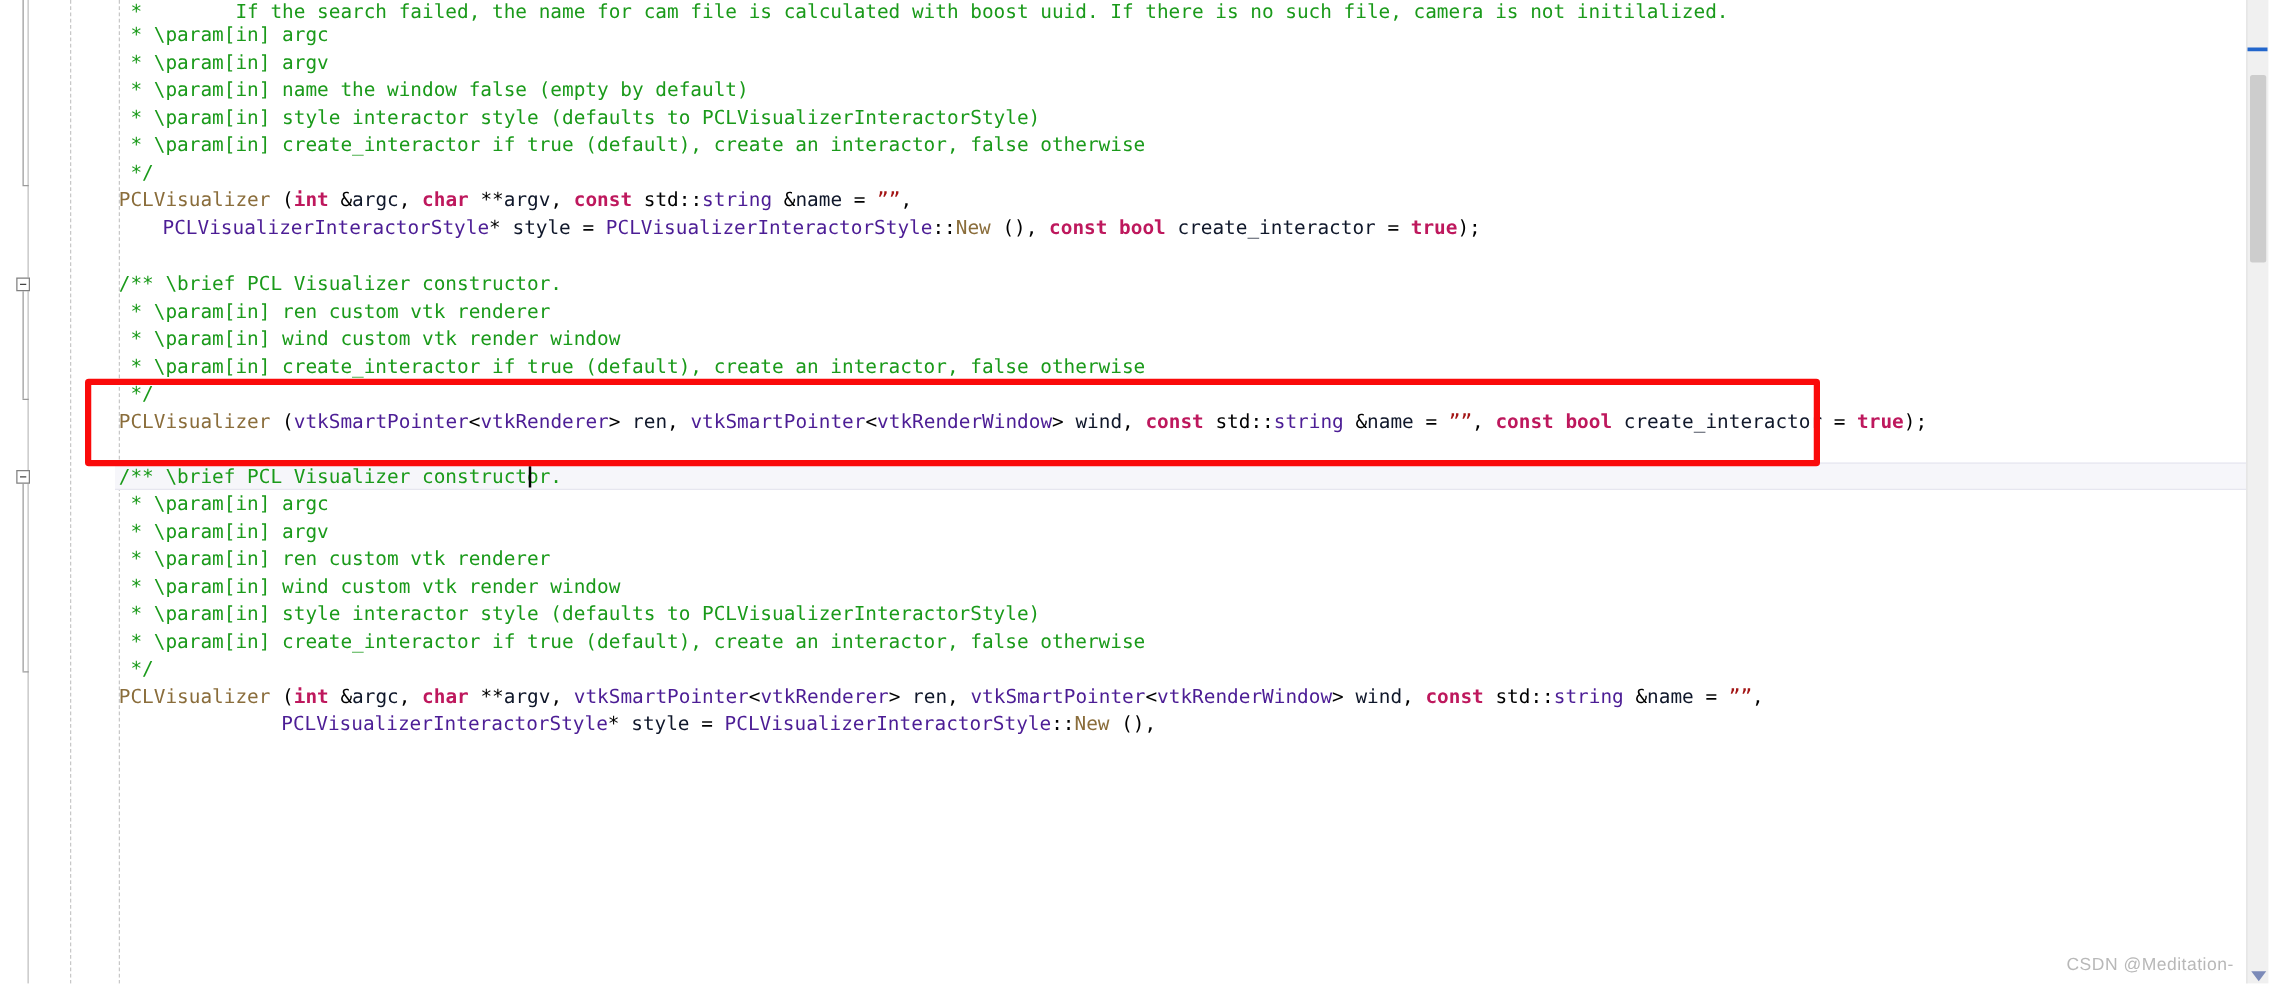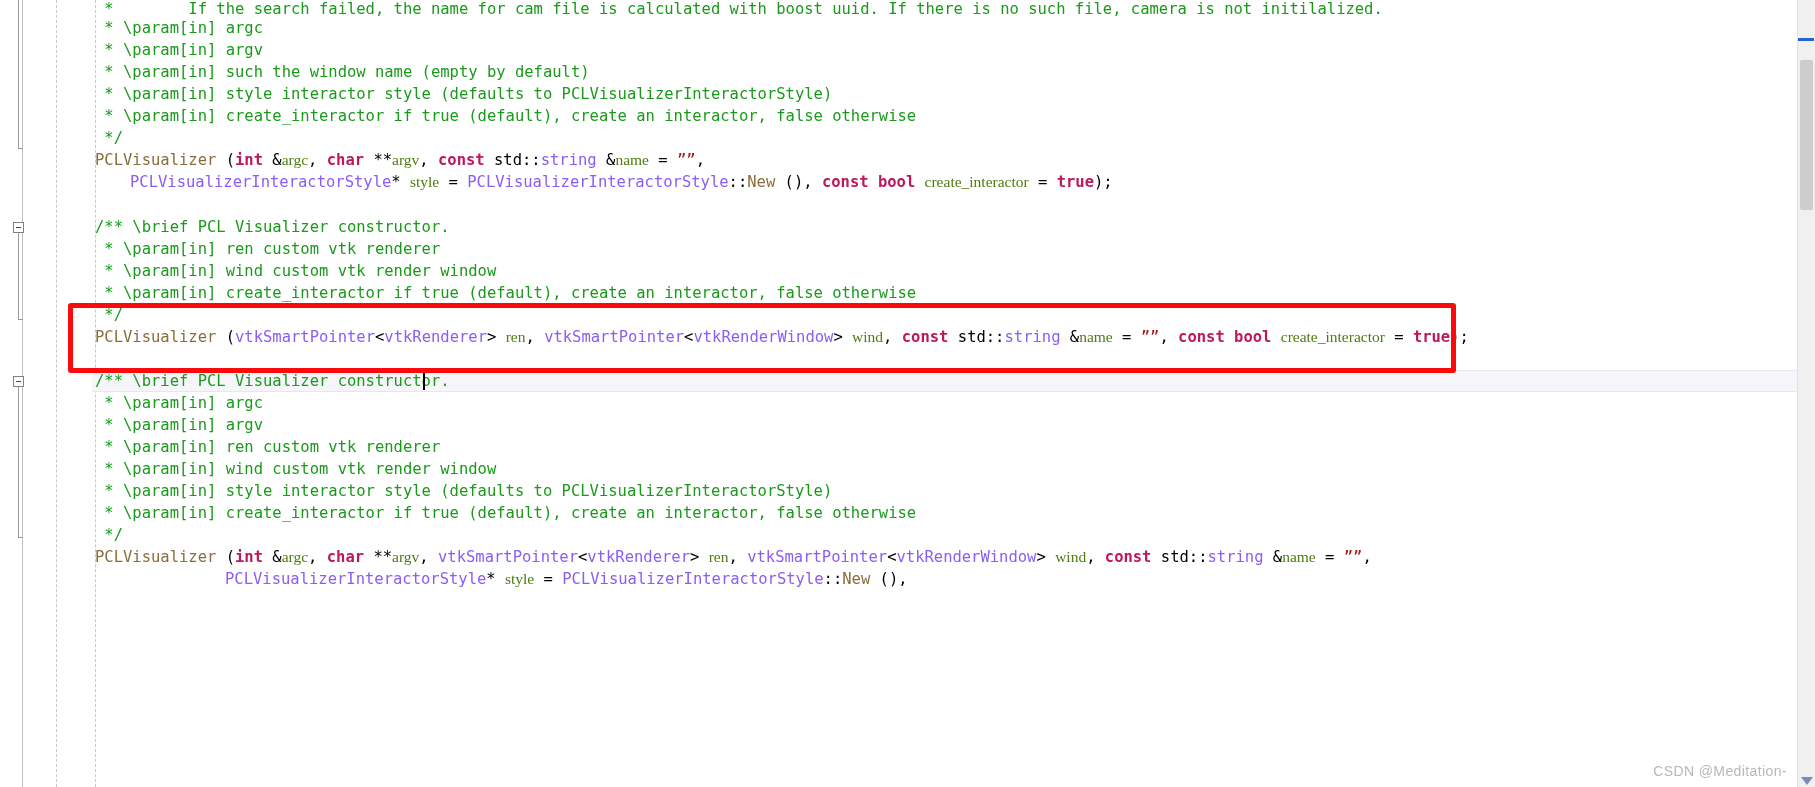--- a/index.html
+++ b/index.html
@@ -82,22 +82,22 @@
     height: 22px;
     line-height: 22px;
     font-size: 15.5px;
     letter-spacing: 0px;
     white-space: pre;
   }
 
   
   .c-comment  { color: #1a9a1a; }
   .c-kw       { color: #be185d; font-weight: bold; }
-  .c-type     { color: #8b5cf6; }
-  .c-id       { color: #4d7c0f; font-family: Liberation Serif, serif; }
+  .c-type     { color: #4c1d95; }
+  .c-id       { color: #0f172a; }
   .c-fn       { color: #8a6d3b; }
   .c-plain    { color: #000000; }
   .c-str      { color: #a31515; }
   .c-ns       { color: #000000; }
 
   
   .current-line {
     position: absolute;
     left: 92px;
     height: 22px;
@@ -192,21 +192,21 @@
   <div class="current-line" style="top:370px; width:1705px;"></div>
 
   <div class="code">
 
     <div class="line" style="left:95px; top:-2px;"><span class="c-comment"> *        If the search failed, the name for cam file is calculated with boost uuid. If there is no such file, camera is not initilalized.</span></div>
 
     <div class="line" style="left:95px; top:17px;"><span class="c-comment"> * \param[in] argc</span></div>
 
     <div class="line" style="left:95px; top:39px;"><span class="c-comment"> * \param[in] argv</span></div>
 
-    <div class="line" style="left:95px; top:61px;"><span class="c-comment"> * \param[in] such the window name (empty by default)</span></div>
+    <div class="line" style="left:95px; top:61px;"><span class="c-comment"> * \param[in] name the window false (empty by default)</span></div>
 
     <div class="line" style="left:95px; top:83px;"><span class="c-comment"> * \param[in] style interactor style (defaults to PCLVisualizerInteractorStyle)</span></div>
 
     <div class="line" style="left:95px; top:105px;"><span class="c-comment"> * \param[in] create_interactor if true (default), create an interactor, false otherwise</span></div>
 
     <div class="line" style="left:95px; top:127px;"><span class="c-comment"> */</span></div>
 
     <div class="line" style="left:95px; top:149px;"><span class="c-fn">PCLVisualizer</span><span class="c-plain"> (</span><span class="c-kw">int</span><span class="c-plain"> &amp;</span><span class="c-id">argc</span><span class="c-plain">, </span><span class="c-kw">char</span><span class="c-plain"> **</span><span class="c-id">argv</span><span class="c-plain">, </span><span class="c-kw">const</span><span class="c-plain"> </span><span class="c-ns">std::</span><span class="c-type">string</span><span class="c-plain"> &amp;</span><span class="c-id">name</span><span class="c-plain"> = </span><span class="c-str">””</span><span class="c-plain">,</span></div>
 
     <div class="line" style="left:130px; top:171px;"><span class="c-type">PCLVisualizerInteractorStyle</span><span class="c-plain">* </span><span class="c-id">style</span><span class="c-plain"> = </span><span class="c-type">PCLVisualizerInteractorStyle</span><span class="c-ns">::</span><span class="c-fn">New</span><span class="c-plain"> (), </span><span class="c-kw">const</span><span class="c-plain"> </span><span class="c-kw">bool</span><span class="c-plain"> </span><span class="c-id">create_interactor</span><span class="c-plain"> = </span><span class="c-kw">true</span><span class="c-plain">);</span></div>

